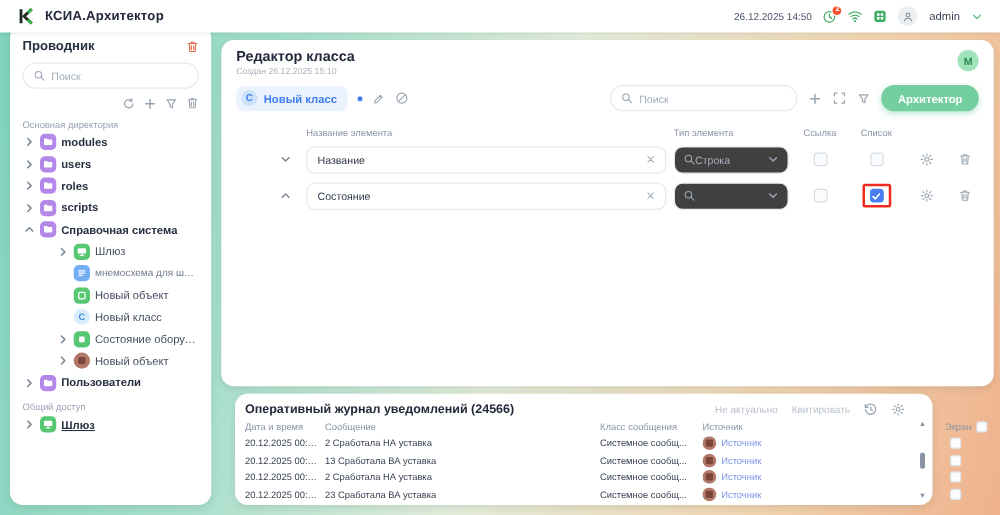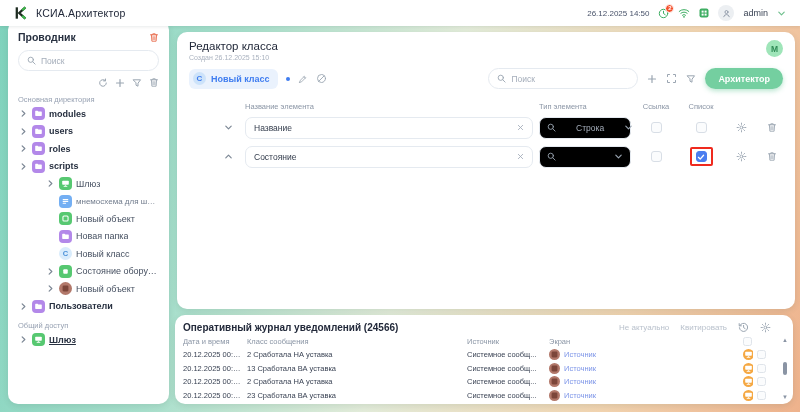--- a/index.html
+++ b/index.html
@@ -5,73 +5,73 @@
 *{box-sizing:border-box;margin:0;padding:0}
 html,body{width:800px;height:412px;overflow:hidden}
 body{
   font-family:"Liberation Sans",sans-serif;color:#2e3646;position:relative;
   background:linear-gradient(105deg,#7ed2bc 0%,#a8dfcc 28%,#e3ecda 52%,#f2d4b0 78%,#eeb28c 100%);
 }
 svg{display:block}
 
 .topbar{position:absolute;top:0;left:0;right:0;height:26px;background:#fff;display:flex;align-items:center;padding:0 14px;box-shadow:0 1px 3px rgba(30,50,50,.10);z-index:5}
 .logo{margin-right:8px;display:flex}
-.htitle{font-size:10.5px;font-weight:400;color:#22293a;letter-spacing:.2px}
+.htitle{font-size:10.5px;font-weight:700;color:#22293a;letter-spacing:.2px}
 .hright{margin-left:auto;display:flex;align-items:center;gap:9px}
 .hdt{font-size:8px;color:#49536a}
 .hicon{color:#3fae63;position:relative;display:flex}
 .hbadge{position:absolute;top:-4px;right:-5px;width:9px;height:9px;background:#f4502c;border-radius:50%;color:#fff;font-size:6px;display:flex;align-items:center;justify-content:center;border:1px solid #fff;font-weight:700}
 .avatar{width:16px;height:16px;border-radius:50%;background:#eceff2;display:flex;align-items:center;justify-content:center;color:#8a94a4}
 .uname{font-size:9px;color:#3a4354}
 .uchev{color:#6fbf8d;display:flex}
 
 .panel{position:absolute;background:#fff;border-radius:10px;box-shadow:0 2px 6px rgba(40,70,60,.12)}
 #sidebar{left:8px;top:20px;width:161px;bottom:8px;padding:9px 10px 14px}
 #editor{left:177px;top:32px;width:618px;height:277px;padding:8px 12px 8px 12px}
-#journal{left:175px;top:315px;width:618px;bottom:8px;padding:5px 22px 3px 8px}
+#journal{left:188px;top:315px;width:558px;bottom:8px;padding:5px 22px 3px 8px}
 
 .sb-titlerow{display:flex;align-items:center;justify-content:space-between;height:16px}
 .sb-title{font-size:10.5px;font-weight:700;color:#273040}
 .danger{color:#e8694a}
 .gicon{color:#9aa5b1}
 .sb-search{margin-top:5px;height:21px;border:1px solid #e5eaf0;border-radius:11px;display:flex;align-items:center;gap:5px;padding:0 8px;color:#a4adba}
 .sb-search .ph{font-size:8.5px}
 .sb-tools{margin-top:5px;display:flex;justify-content:flex-end;gap:7px;align-items:center;height:13px}
 .sb-section{margin-top:4px;font-size:7.5px;color:#98a2b3;height:12px;display:flex;align-items:center}
 .tree-item{display:flex;align-items:center;height:17.5px;gap:4px;cursor:pointer}
 .lvl0{padding-left:0}.lvl1{padding-left:14px}.lvl2{padding-left:27px}
 .tchev{width:10px;display:flex;justify-content:center;color:#7b8694;flex:none}
 .tbadge{width:13px;height:13px;border-radius:4px;display:flex;align-items:center;justify-content:center;flex:none;font-size:7.5px;font-weight:700}
 .tbadge.round{border-radius:50%}
 .tlabel{font-size:9px;color:#465061;white-space:nowrap;overflow:hidden;text-overflow:ellipsis}
 .tree-item.bold .tlabel{font-weight:700;color:#273040}
 .tree-item.muted .tlabel{font-size:8px;color:#707b8c}
 .tree-item.und .tlabel{text-decoration:underline}
 
 .ed-titlerow{display:flex;align-items:flex-start}
-.ed-title{font-size:11.5px;font-weight:400;color:#22293a}
+.ed-title{font-size:11.5px;font-weight:700;color:#22293a}
 .ed-avatar{margin-left:auto;width:17px;height:17px;border-radius:50%;background:#9fe5b9;color:#2f8a56;font-size:8.5px;font-weight:700;display:flex;align-items:center;justify-content:center}
 .ed-created{font-size:7px;color:#aab2bf;margin-top:2px}
 .ed-toolrow{margin-top:7px;display:flex;align-items:center;gap:8px}
 .chip{height:20px;background:#eaf2fd;border-radius:6px;display:flex;align-items:center;gap:5px;padding:0 8px 0 4px}
 .cletter{width:13px;height:13px;border-radius:50%;background:#cde3fa;color:#3f7df0;font-size:8px;font-weight:700;display:flex;align-items:center;justify-content:center}
 .clabel{color:#3f7df0;font-size:9px;font-weight:700}
 .bluedot{width:4px;height:4px;border-radius:50%;background:#3f7df0}
 .ed-right{margin-left:auto;display:flex;align-items:center;gap:9px}
 .spill{width:150px;height:21px;border:1px solid #e5eaf0;border-radius:11px;display:flex;align-items:center;gap:5px;padding:0 8px;color:#a4adba}
 .spill .ph{font-size:8.5px}
 .savebtn{height:21px;background:#74cfa0;border:none;color:#fff;font-size:9px;font-weight:700;border-radius:11px;padding:0 13px;box-shadow:0 2px 5px rgba(100,200,150,.45);cursor:pointer}
 .egrid{display:grid;grid-template-columns:50px 1fr 92px 38px 40px 28px 22px;column-gap:6px;align-items:center}
 .ehead{margin-top:10px;height:14px;font-size:7.5px;color:#8a95a5}
 .ehead .c-center{text-align:center}
 .erow{height:29px}
 .rchev{display:flex;justify-content:flex-end;padding-right:6px;color:#7b8694}
 .finput{height:22px;border:1px solid #e5eaf0;border-radius:7px;display:flex;align-items:center;padding:0 8px;font-size:8.5px;color:#333c4c;gap:4px;background:#fff}
 .finput .xi{margin-left:auto;color:#a4adba;display:flex}
-.fselect{height:22px;border:1px solid #e5eaf0;border-radius:7px;display:flex;align-items:center;padding:0 7px;font-size:8.5px;color:#a4adba;gap:20px;background:#000000}
+.fselect{height:22px;border:1px solid #e5eaf0;border-radius:7px;display:flex;align-items:center;padding:0 7px;font-size:8.5px;color:#a4adba;gap:0;background:#404040}
 .fselect .vchev{margin-left:auto;display:flex}
 .cbcell{display:flex;justify-content:center;align-items:center}
 .cb{width:11px;height:11px;border:1px solid #d8dee6;border-radius:3px;background:#fbfcfd;display:inline-flex;align-items:center;justify-content:center;flex:none}
 .cb.checked{background:#4a7df0;border-color:#4a7df0}
 .hlbox{border:2px solid #ef2a1e;border-radius:2px;padding:2px 4px;display:inline-flex}
 
 .j-titlerow{display:flex;align-items:center;height:15px}
 .j-title{font-size:10px;font-weight:700;color:#22293a}
 .j-actions{margin-left:auto;display:flex;align-items:center;gap:11px}
 .j-actbtn{font-size:8px;color:#b9c1cc;background:none;border:none;cursor:pointer}
@@ -230,20 +230,33 @@
             <path d="M3.5 2l3 3-3 3" fill="none" stroke="currentColor" stroke-linecap="round" stroke-linejoin="round" stroke-width="1.3"></path>
           </svg>
         </span>
         <span class="tbadge" style="background: rgb(179, 136, 233);">
           <svg viewBox="0 0 12 12" width="9" height="9">
             <path d="M1.6 3.1q0-.8.8-.8h2.4l1 1.1h3.8q.8 0 .8.8v4.2q0 .8-.8.8H2.4q-.8 0-.8-.8z" fill="#fff"></path>
           </svg>
         </span>
         <span class="tlabel">scripts</span>
       </div>
+      <div class="tree-item lvl0 bold">
+        <span class="tchev">
+          <svg viewBox="0 0 10 10" width="9" height="9">
+            <path d="M2 6.5l3-3 3 3" fill="none" stroke="currentColor" stroke-linecap="round" stroke-linejoin="round" stroke-width="1.3"></path>
+          </svg>
+        </span>
+        <span class="tbadge" style="background: rgb(179, 136, 233);">
+          <svg viewBox="0 0 12 12" width="9" height="9">
+            <path d="M1.6 3.1q0-.8.8-.8h2.4l1 1.1h3.8q.8 0 .8.8v4.2q0 .8-.8.8H2.4q-.8 0-.8-.8z" fill="#fff"></path>
+          </svg>
+        </span>
+        <span class="tlabel">Справочная система</span>
+      </div>
       <div class="tree-item lvl2">
         <span class="tchev">
           <svg viewBox="0 0 10 10" width="9" height="9">
             <path d="M3.5 2l3 3-3 3" fill="none" stroke="currentColor" stroke-linecap="round" stroke-linejoin="round" stroke-width="1.3"></path>
           </svg>
         </span>
         <span class="tbadge" style="background: rgb(87, 200, 113);">
           <svg viewBox="0 0 12 12" width="9" height="9">
             <rect x="1.6" y="2.2" width="8.8" height="5.6" rx="1" fill="#fff"></rect>
             <rect x="5" y="8.2" width="2" height="1" fill="#fff"></rect>
@@ -264,29 +277,20 @@
         <span class="tlabel">мнемосхема для шлюза</span>
       </div>
       <div class="tree-item lvl2">
         <span class="tchev"></span>
         <span class="tbadge" style="background: rgb(87, 200, 113);">
           <svg viewBox="0 0 12 12" width="9" height="9">
             <rect x="2.6" y="2.6" width="6.8" height="6.8" rx="1.4" fill="none" stroke="#fff" stroke-width="1.4"></rect>
           </svg>
         </span>
         <span class="tlabel">Новый объект</span>
-      </div>
-      <div class="tree-item lvl2">
-        <span class="tchev"></span>
-        <span class="tbadge" style="background: rgb(179, 136, 233);">
-          <svg viewBox="0 0 12 12" width="9" height="9">
-            <path d="M1.6 3.1q0-.8.8-.8h2.4l1 1.1h3.8q.8 0 .8.8v4.2q0 .8-.8.8H2.4q-.8 0-.8-.8z" fill="#fff"></path>
-          </svg>
-        </span>
-        <span class="tlabel">Новая папка</span>
       </div>
       <div class="tree-item lvl2">
         <span class="tchev"></span>
         <span class="tbadge round" style="background: rgb(217, 236, 252); color: rgb(74, 144, 217);">С</span>
         <span class="tlabel">Новый класс</span>
       </div>
       <div class="tree-item lvl2">
         <span class="tchev">
           <svg viewBox="0 0 10 10" width="9" height="9">
             <path d="M3.5 2l3 3-3 3" fill="none" stroke="currentColor" stroke-linecap="round" stroke-linejoin="round" stroke-width="1.3"></path>
@@ -527,20 +531,21 @@
       <span class="gicon">
           <svg viewBox="0 0 12 12" width="11" height="11">
             <circle cx="6" cy="6" r="1.6" fill="none" stroke="currentColor" stroke-linecap="round" stroke-linejoin="round"></circle>
             <path d="M6 1.2v1.4M6 9.4v1.4M1.2 6h1.4M9.4 6h1.4M2.6 2.6l1 1M8.4 8.4l1 1M9.4 2.6l-1 1M2.6 9.4l1-1" fill="none" stroke="currentColor" stroke-linecap="round" stroke-linejoin="round"></path>
           </svg>
         </span>
     </div>
   </div>
   <div class="jgrid jhead">
     <span>Дата и время</span>
+    <span>Сообщение</span>
     <span>Класс сообщения</span>
     <span>Источник</span>
     <span>Экран</span>
     <span class="jcb"></span>
   </div>
   <div id="journal-rows">
       <div class="jgrid jrow">
         <span class="jcell">20.12.2025 00:00:44</span>
         <span class="jcell">2 Сработала НА уставка</span>
         <span class="jcell">Системное сообщ...</span>

